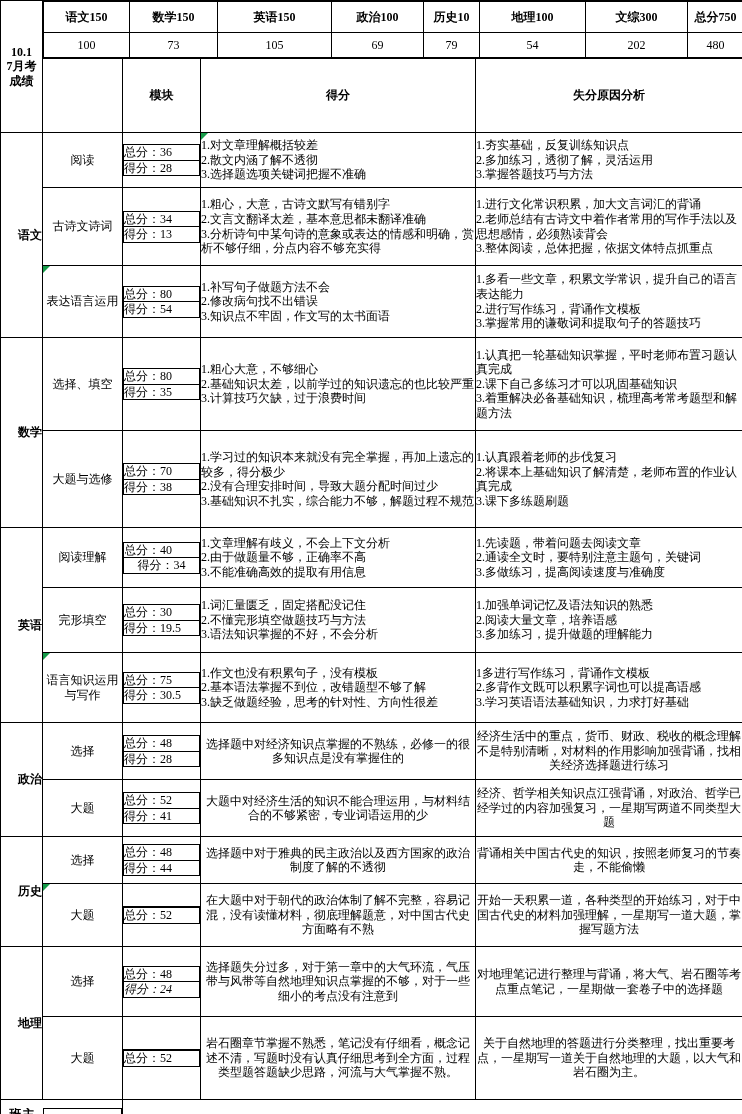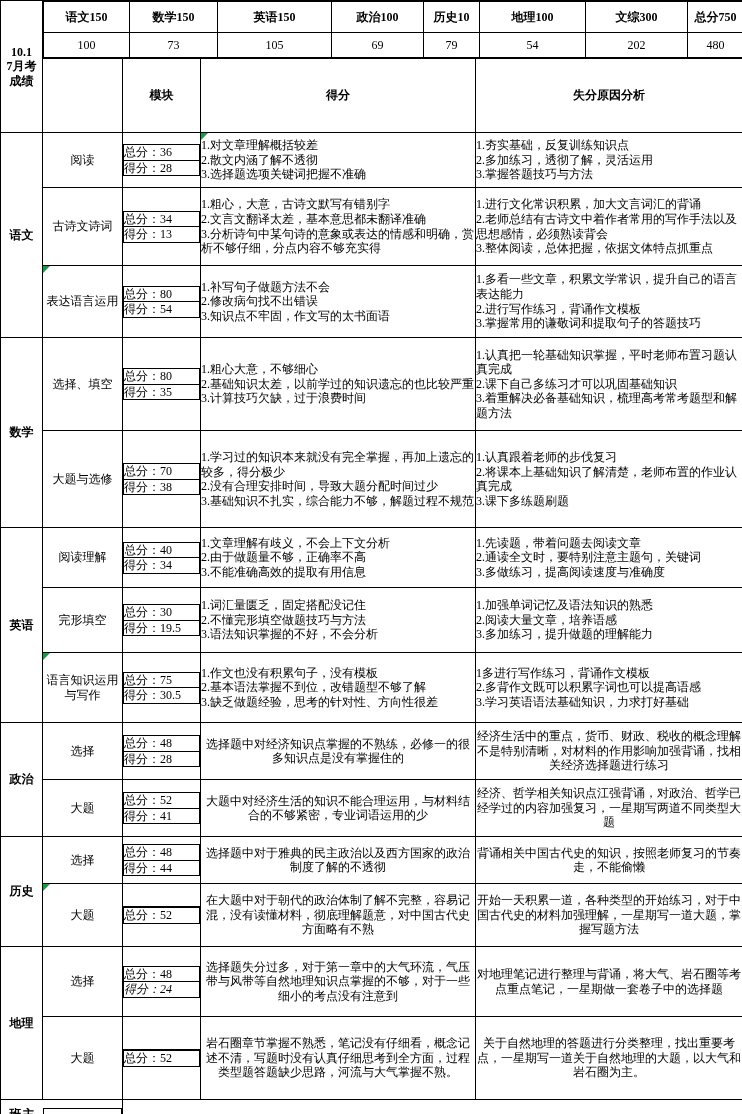--- a/index.html
+++ b/index.html
@@ -56,21 +56,21 @@
   .colhead{
     font-weight:bold;
     font-size:15px;
     text-align:center;
     height:28px;
   }
   
   .subject{
     font-weight:bold;
     font-size:15px;
-    text-align:center;
+    text-align:right;
     vertical-align:middle;
     line-height:1.1;
     position:relative;
   }
   .module{
     font-size:13px;
     text-align:center;
     vertical-align:middle;
     line-height:1.25;
     padding:0 1px;
@@ -283,21 +283,21 @@
         <tr style="height: 60px;">
           <td class="subject" rowspan="3">英语</td>
           <td class="module">阅读理解</td>
           <td style="padding: 0px;">
             <table style="border-collapse: collapse; width: 100%; height: 100%; table-layout: fixed;">
               <tbody>
                 <tr>
                   <td class="scorecell" style="border-bottom: 1px solid rgb(0, 0, 0); height: 50%; border-radius: 6px;">总分：40</td>
                 </tr>
                 <tr>
-                  <td class="scorecell" style="height: 50%;">得分：34</td>
+                  <td class="scorecell" style="height: 50%; text-align: center;">得分：34</td>
                 </tr>
               </tbody>
             </table>
           </td>
           <td class="analysis"><span class="ln">1.文章理解有歧义，不会上下文分析</span><br><span class="ln">2.由于做题量不够，正确率不高</span><br><span class="ln">3.不能准确高效的提取有用信息</span></td>
           <td class="plan"><span class="ln">1.先读题，带着问题去阅读文章</span><br><span class="ln">2.通读全文时，要特别注意主题句，关键词</span><br><span class="ln">3.多做练习，提高阅读速度与准确度</span></td>
         </tr>
         <tr style="height: 65px;">
           <td class="module">完形填空</td>
           <td style="padding: 0px;">

